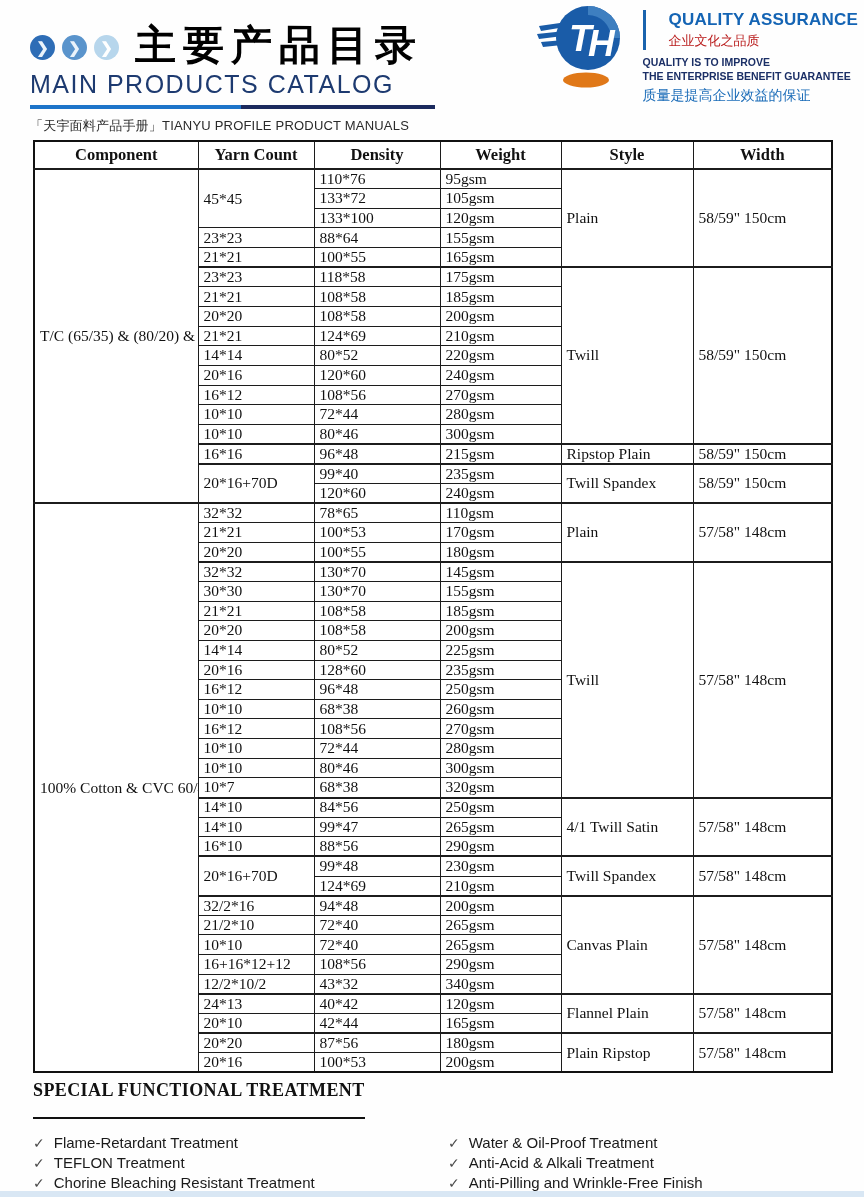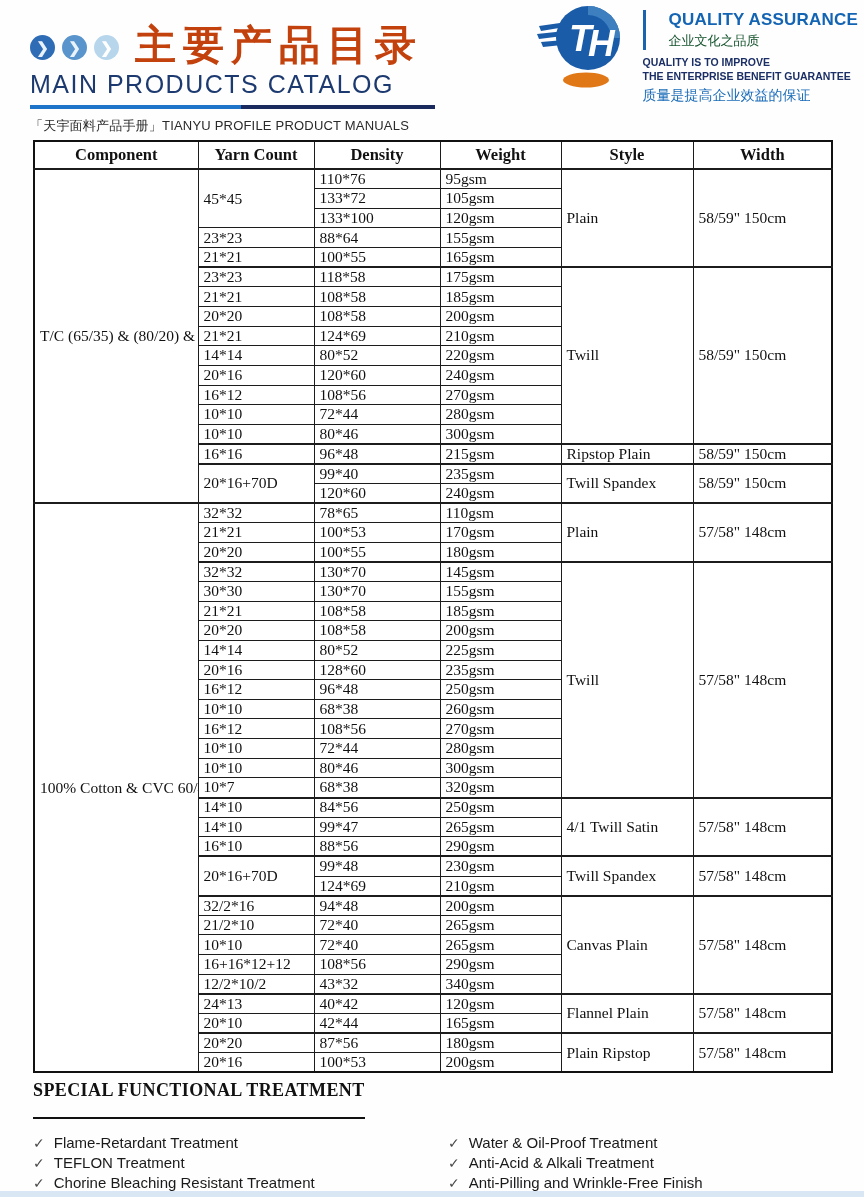--- a/index.html
+++ b/index.html
@@ -12,36 +12,36 @@
   
   .header-left { position:absolute; left:30px; top:24px; }
   .title-row { display:flex; align-items:center; gap:16px; }
   .chevrons { display:flex; gap:7px; align-items:center; margin-top:4px; }
   .chev { width:25px; height:25px; border-radius:50%; display:flex; align-items:center; justify-content:center;
           color:#eaf3fb; font-family:"Liberation Sans",sans-serif; font-weight:bold; font-size:15px; line-height:1; }
   .chev1 { background:#2e6db6; }
   .chev2 { background:#5a94cc; }
   .chev3 { background:#b7d6ec; color:#ffffff; }
   .title-zh { font-family:"Liberation Sans",sans-serif; font-weight:bold; font-size:41px;
-              color:#c2410c; letter-spacing:7px; line-height:1.05; }
+              color:#000000; letter-spacing:7px; line-height:1.05; }
   .title-en { font-family:"Liberation Sans",sans-serif; font-size:25px; color:#1d3a70;
               letter-spacing:1.5px; margin-top:3px; }
   .title-underline { width:405px; height:4px; margin-top:6px;
               background:linear-gradient(to right,#1d74c9 0 52%, #1b2a5e 52% 100%); }
   .subtitle { font-family:"Liberation Sans",sans-serif; font-size:13px; color:#2a2a2a;
               margin-top:8px; letter-spacing:0.2px; }
 
   
   .logo-wrap { position:absolute; right:6px; top:4px; display:flex; gap:10px; }
   .emblem { width:102px; height:84px; }
   .logo-text { padding-top:6px; }
   .logo-text .qa-block { border-left:3px solid #1a63ad; padding-left:23px; }
   .qa-title { font-family:"Liberation Sans",sans-serif; font-weight:bold; font-size:17px;
               color:#1464b4; letter-spacing:0.2px; line-height:1.15; }
-  .qa-zh { font-family:Liberation Mono, monospace; font-size:13px; color:#14532d; margin-top:2px; }
+  .qa-zh { font-family:Liberation Mono, monospace; font-size:13px; color:#b91c1c; margin-top:2px; }
   .slogan { font-family:"Liberation Sans",sans-serif; font-weight:bold; font-size:10.5px;
             color:#1b2f66; line-height:1.35; margin-top:5px; }
   .slogan-zh { font-family:Liberation Sans, sans-serif; font-size:14px; color:#1b6cb8; margin-top:4px; }
 
   
   table.catalog { position:absolute; left:33px; top:140px; width:798px;
                   border-collapse:collapse; table-layout:fixed; background:#fff; }
   table.catalog th, table.catalog td {
     border:1.5px solid #1c1c1c; padding:0 5px; color:#111;
     font-family:"Liberation Serif",serif; overflow:hidden; white-space:nowrap;

